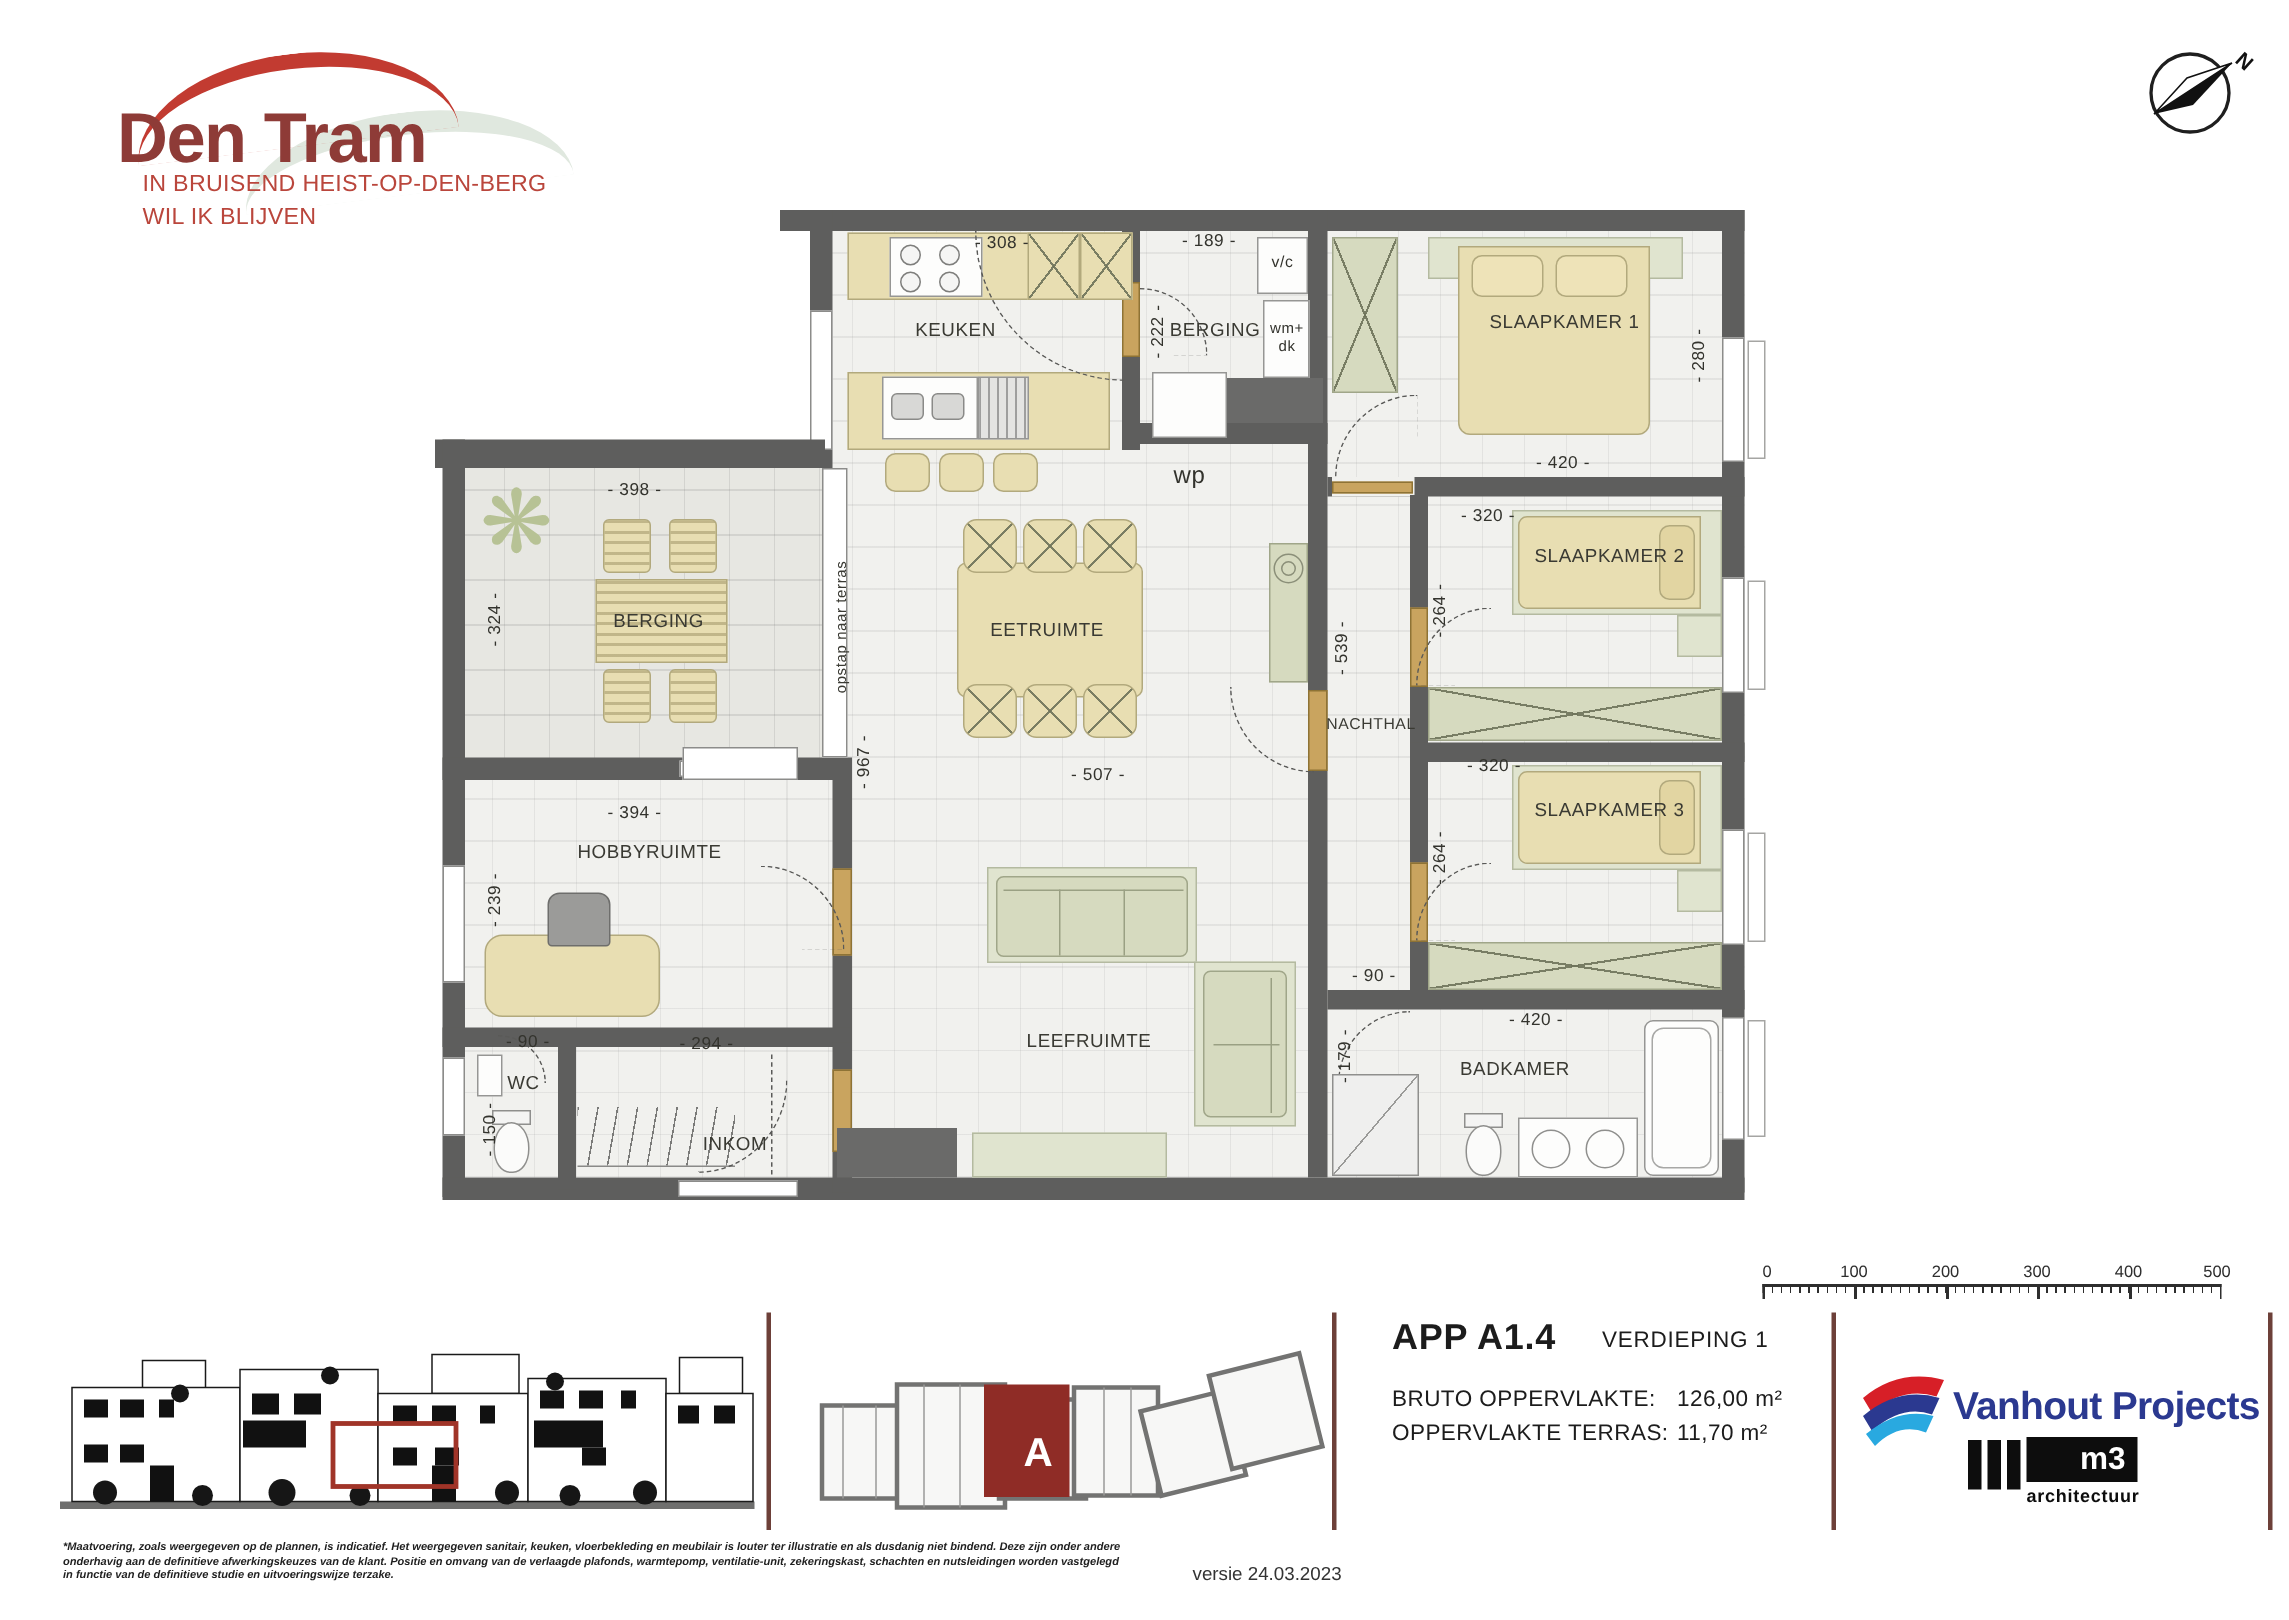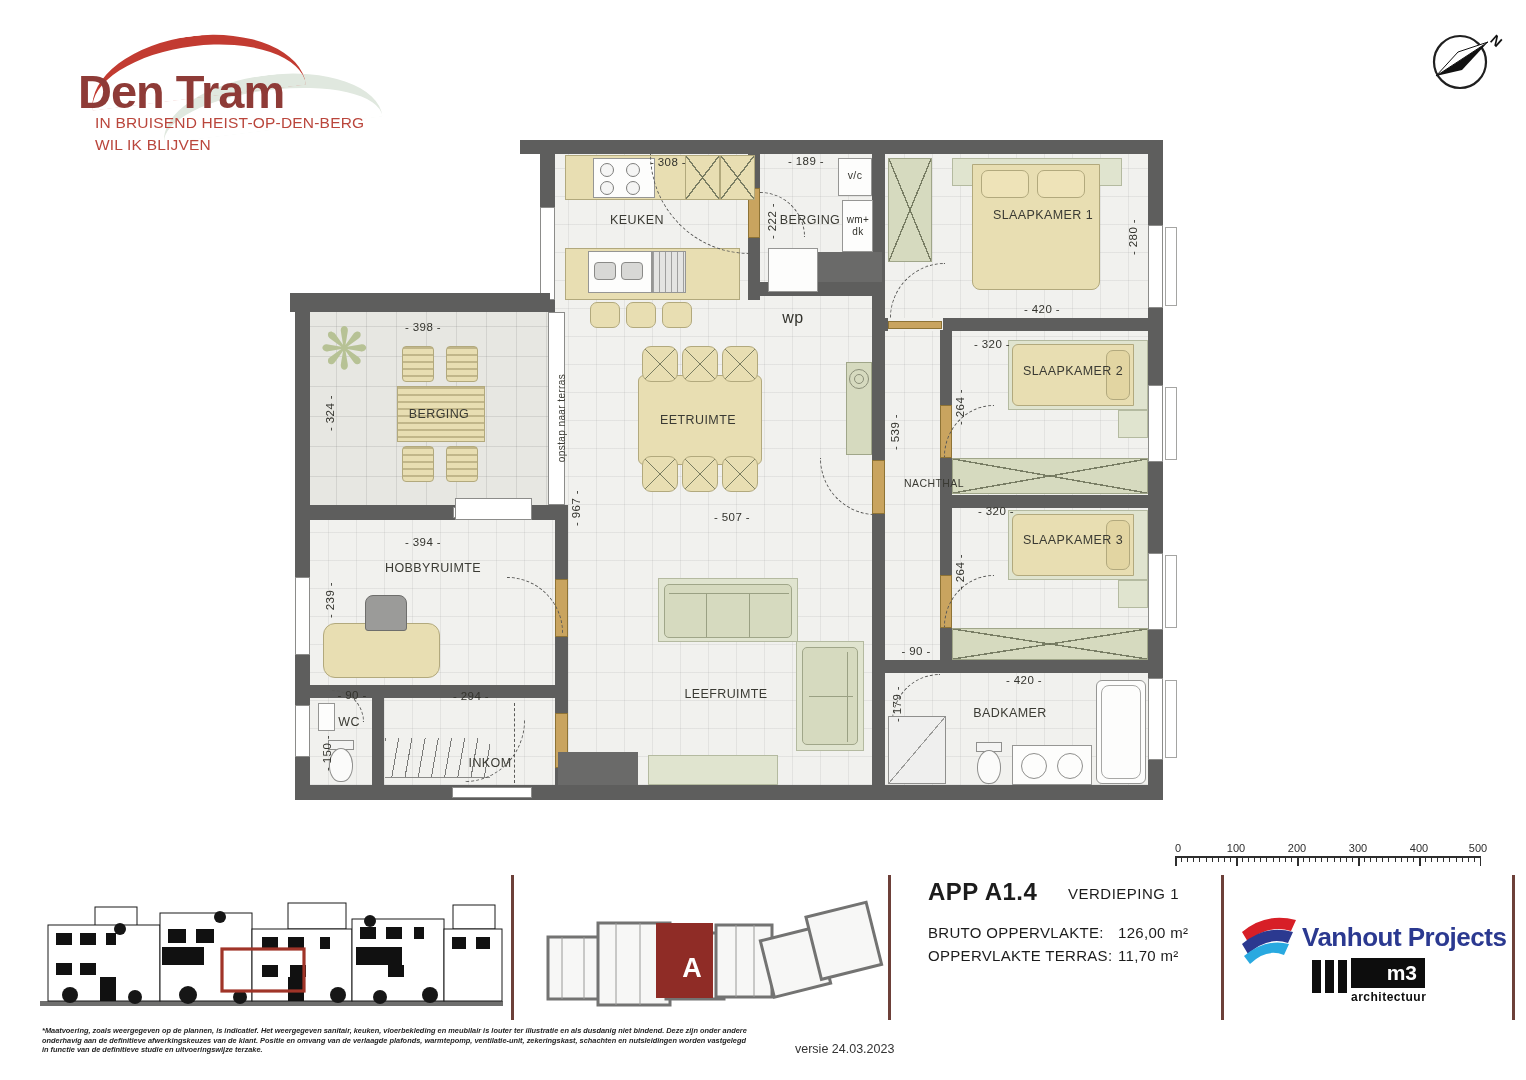--- a/index.html
+++ b/index.html
@@ -265,21 +265,21 @@
     <div class="arc arc-tr" style="left:217px;top:449px;width:56px;height:56px;"></div>
     <div class="arc arc-tr" style="left:42px;top:562px;width:32px;height:32px;"></div>
     <div class="arc arc-bl" style="left:360px;top:26px;width:100px;height:100px;"></div>
     <div class="arc arc-tr" style="left:470px;top:64px;width:45px;height:45px;"></div>
 
     <div class="lbl" style="left:347px;top:92px;">KEUKEN</div>
     <div class="lbl" style="left:520px;top:92px;">BERGING</div>
     <div class="lbl" style="left:753px;top:87px;">SLAAPKAMER 1</div>
     <div class="lbl" style="left:783px;top:243px;">SLAAPKAMER 2</div>
     <div class="lbl" style="left:783px;top:412px;">SLAAPKAMER 3</div>
-    <div class="lbl sm" style="left:624px;top:355px;margin-left:20px;">NACHTHAL</div>
+    <div class="lbl sm" style="left:624px;top:355px;">NACHTHAL</div>
     <div class="lbl" style="left:720px;top:585px;">BADKAMER</div>
     <div class="lbl" style="left:149px;top:286px;">BERGING</div>
     <div class="lbl" style="left:408px;top:292px;">EETRUIMTE</div>
     <div class="lbl" style="left:436px;top:566px;">LEEFRUIMTE</div>
     <div class="lbl" style="left:143px;top:440px;">HOBBYRUIMTE</div>
     <div class="lbl" style="left:59px;top:594px;">WC</div>
     <div class="lbl" style="left:200px;top:635px;">INKOM</div>
     <div class="lbl sm" style="left:272px;top:290px;transform:translate(-50%,-50%) rotate(-90deg);font-size:10px;">opstap naar terras</div>
 
     <div class="dim" style="left:565px;top:47px;font-size:10.5px;">v/c</div>

